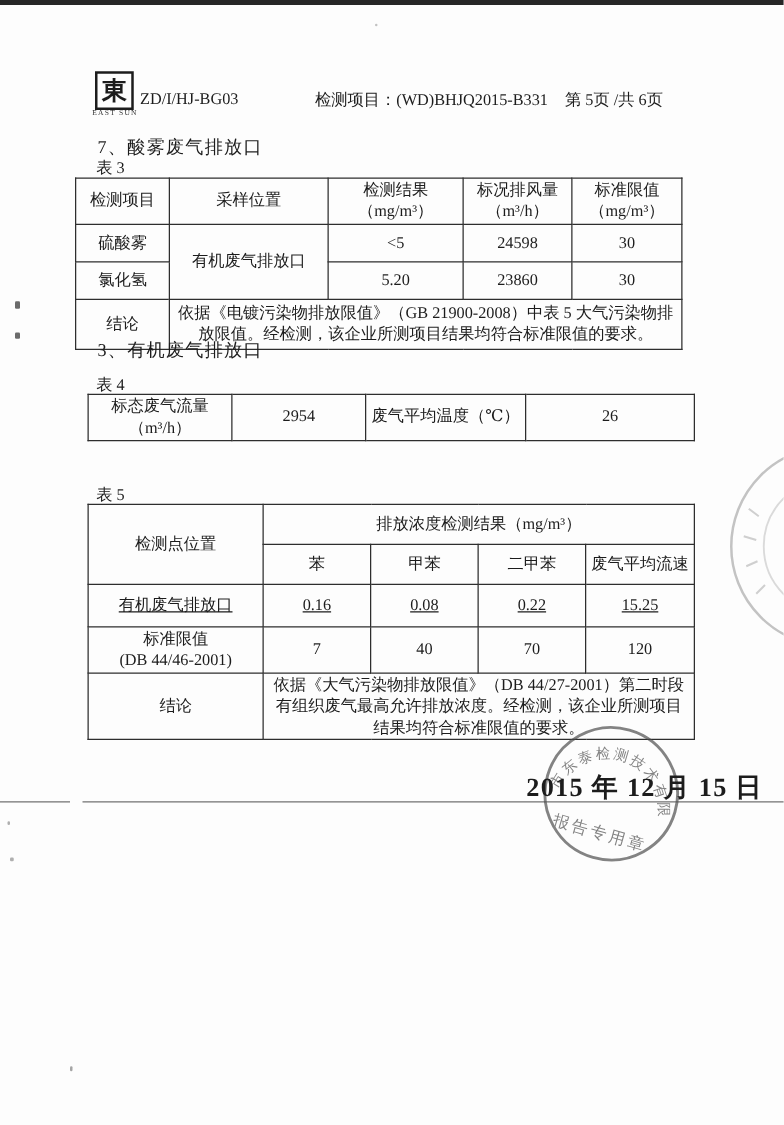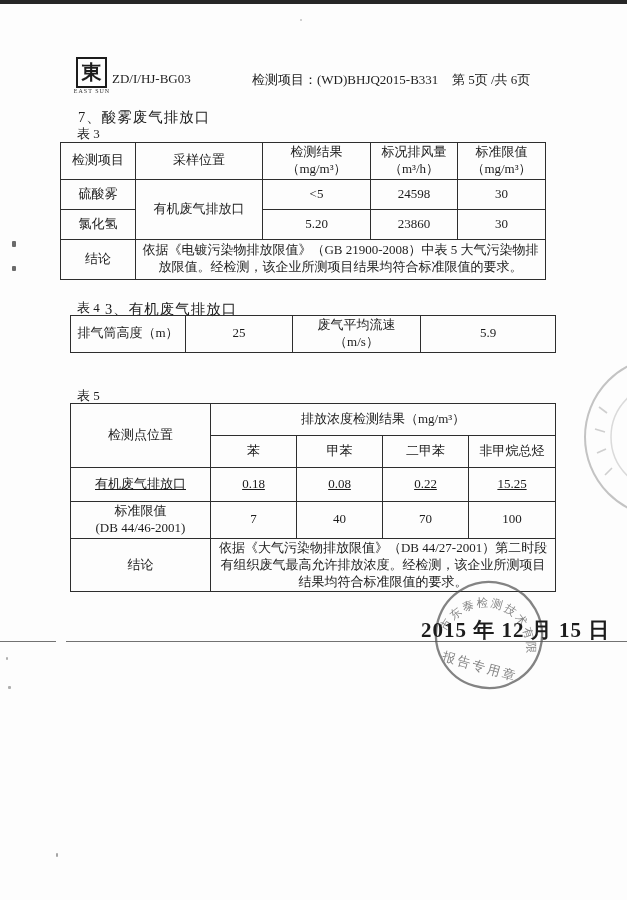--- a/index.html
+++ b/index.html
@@ -102,36 +102,36 @@
       <td>23860</td>
       <td class="bold">30</td>
     </tr>
     <tr class="h40">
       <td>结论</td>
       <td colspan="4" class="left">依据《电镀污染物排放限值》（GB 21900-2008）中表 5 大气污染物排放限值。经检测，该企业所测项目结果均符合标准限值的要求。</td>
     </tr>
   </tbody>
     </table>
 
-  <div class="abs sec-title" style="top:300px;margin-left:27px;">3、有机废气排放口</div>
+  <div class="abs sec-title" style="top:271px;">3、有机废气排放口</div>
   <div class="abs tbl-tag" style="top:299px;">表 4</div>
 
   <table class="abs t t4">
     <colgroup>
         <col style="width:115px">
         <col style="width:107px">
         <col style="width:128px">
         <col style="width:135px">
       </colgroup>
     <tbody>
-    <tr class="h30">
-      <td>排气筒高度（m）</td>
-      <td>25</td>
-      <td>废气平均流速（m/s）</td>
-      <td>5.9</td>
+        <tr class="h30">
+      <td>标态废气流量（m³/h）</td>
+      <td>2954</td>
+      <td>废气平均温度（℃）</td>
+      <td>26</td>
     </tr>
   </tbody>
     </table>
 
   <div class="abs tbl-tag" style="top:387px;">表 5</div>
 
   <table class="abs t t5">
     <colgroup>
         <col style="width:140px">
         <col style="width:86px">
@@ -141,38 +141,38 @@
       </colgroup>
     <tbody>
         <tr class="h32">
       <th rowspan="2">检测点位置</th>
       <th colspan="4">排放浓度检测结果（mg/m³）</th>
     </tr>
     <tr class="h32">
       <th>苯</th>
       <th>甲苯</th>
       <th>二甲苯</th>
-      <th>非甲烷总烃</th>
+      <th>废气平均流速</th>
     </tr>
     <tr class="h34">
       <td>有机废气排放口</td>
-      <td>0.18</td>
+      <td>0.16</td>
       <td>0.08</td>
       <td>0.22</td>
       <td>15.25</td>
     </tr>
     <tr class="h36">
       <td class="two-line">
         <span>标准限值</span>
             <span>(DB 44/46-2001)</span>
       </td>
       <td class="bold">7</td>
       <td class="bold">40</td>
       <td class="bold">70</td>
-      <td class="bold">100</td>
+      <td class="bold">120</td>
     </tr>
     <tr class="h52">
       <td>结论</td>
       <td colspan="4" class="left">依据《大气污染物排放限值》（DB 44/27-2001）第二时段有组织废气最高允许排放浓度。经检测，该企业所测项目结果均符合标准限值的要求。</td>
     </tr>
   </tbody>
     </table>
 
   <svg class="abs stamp" viewBox="0 0 112 112" opacity="0.68">
     <g transform="rotate(16 56 56)" fill="#4a4a4a">

